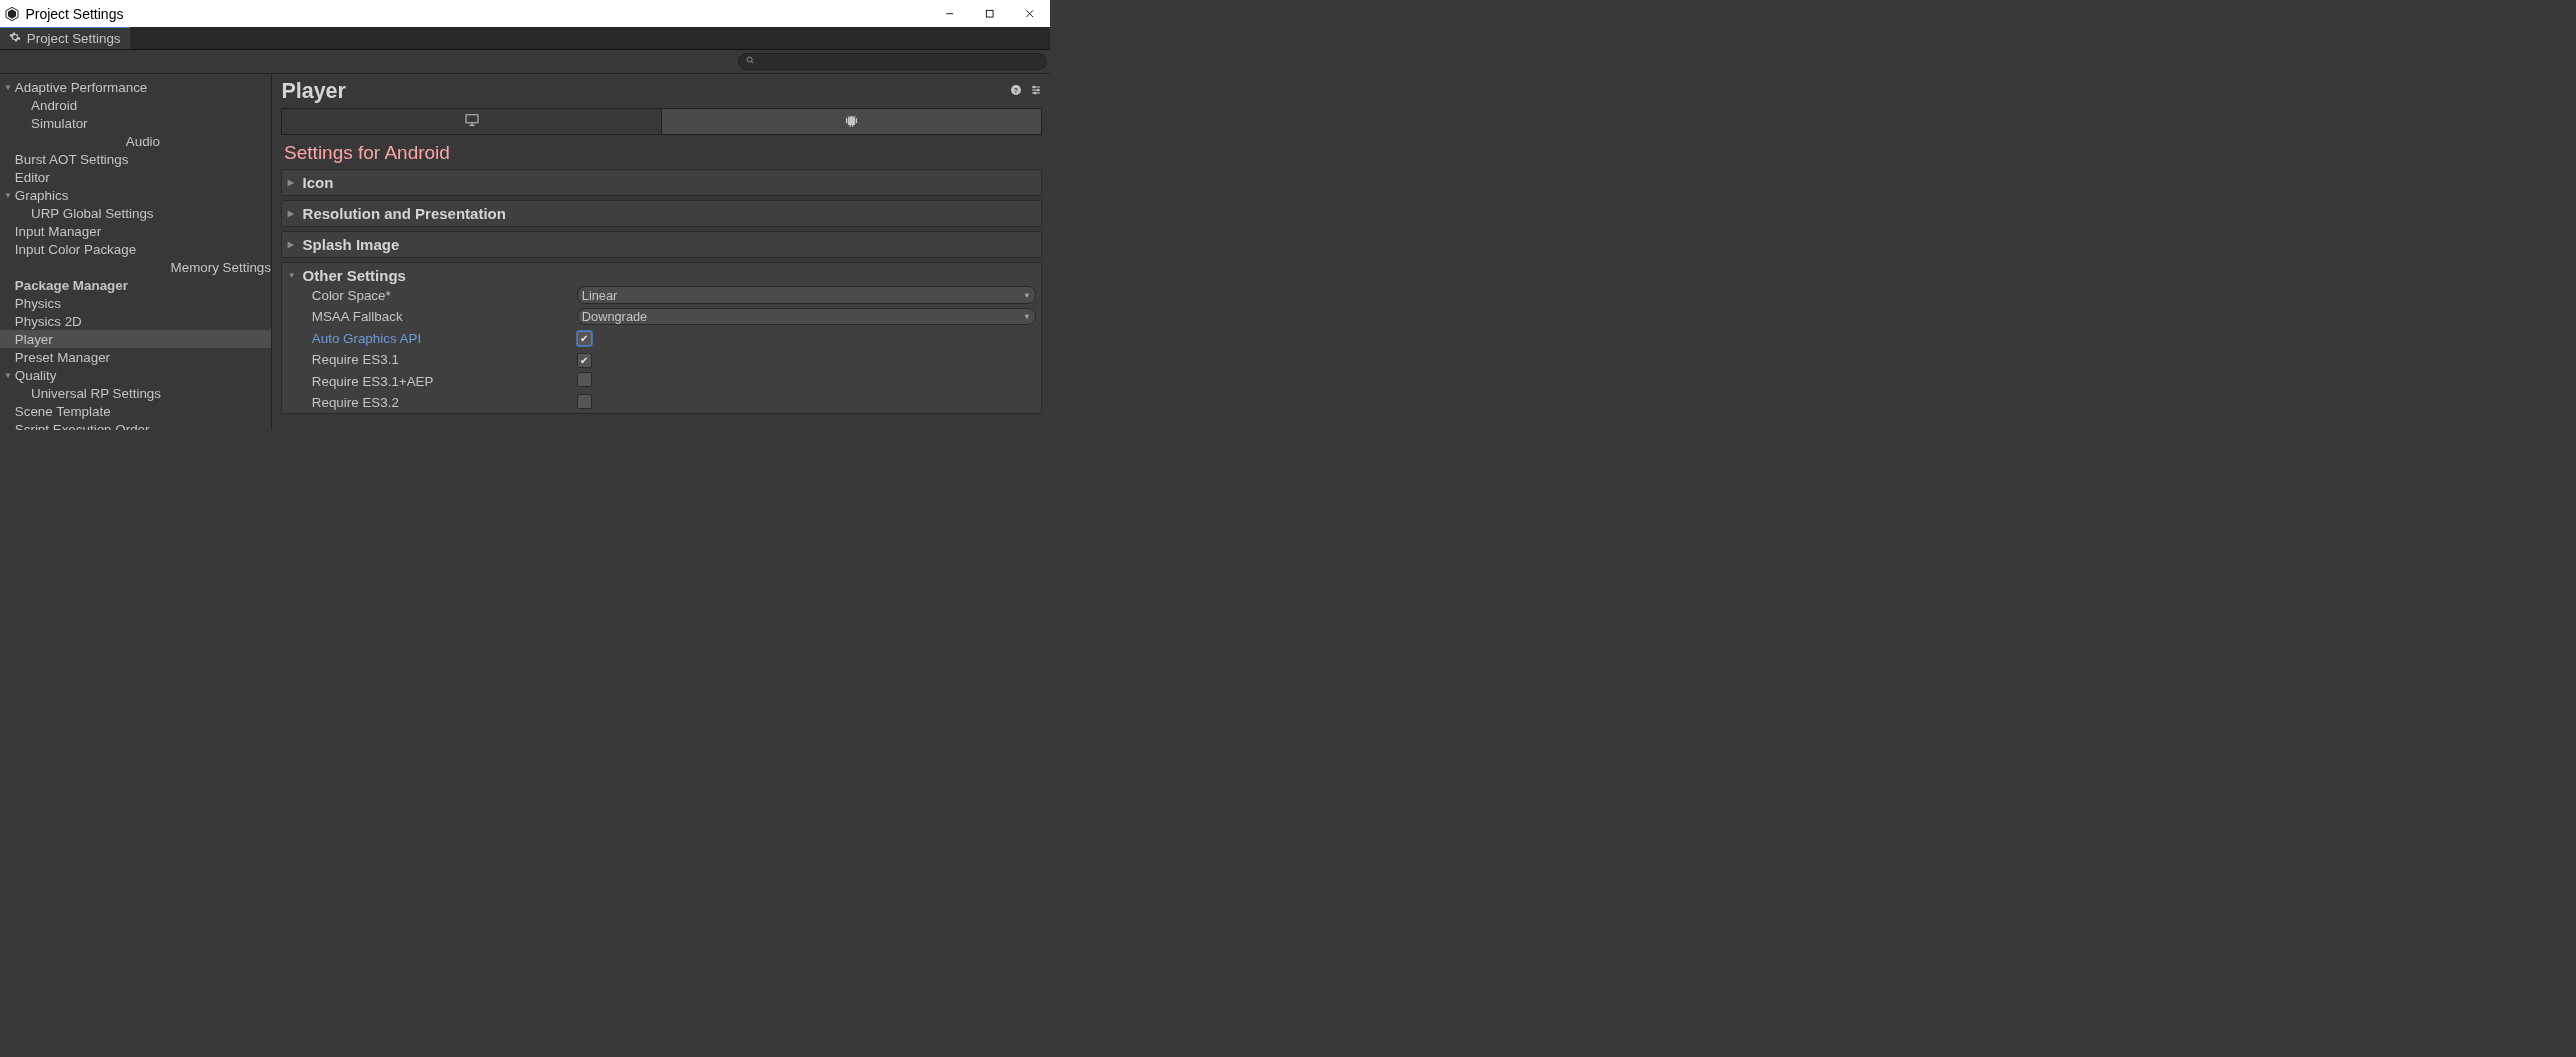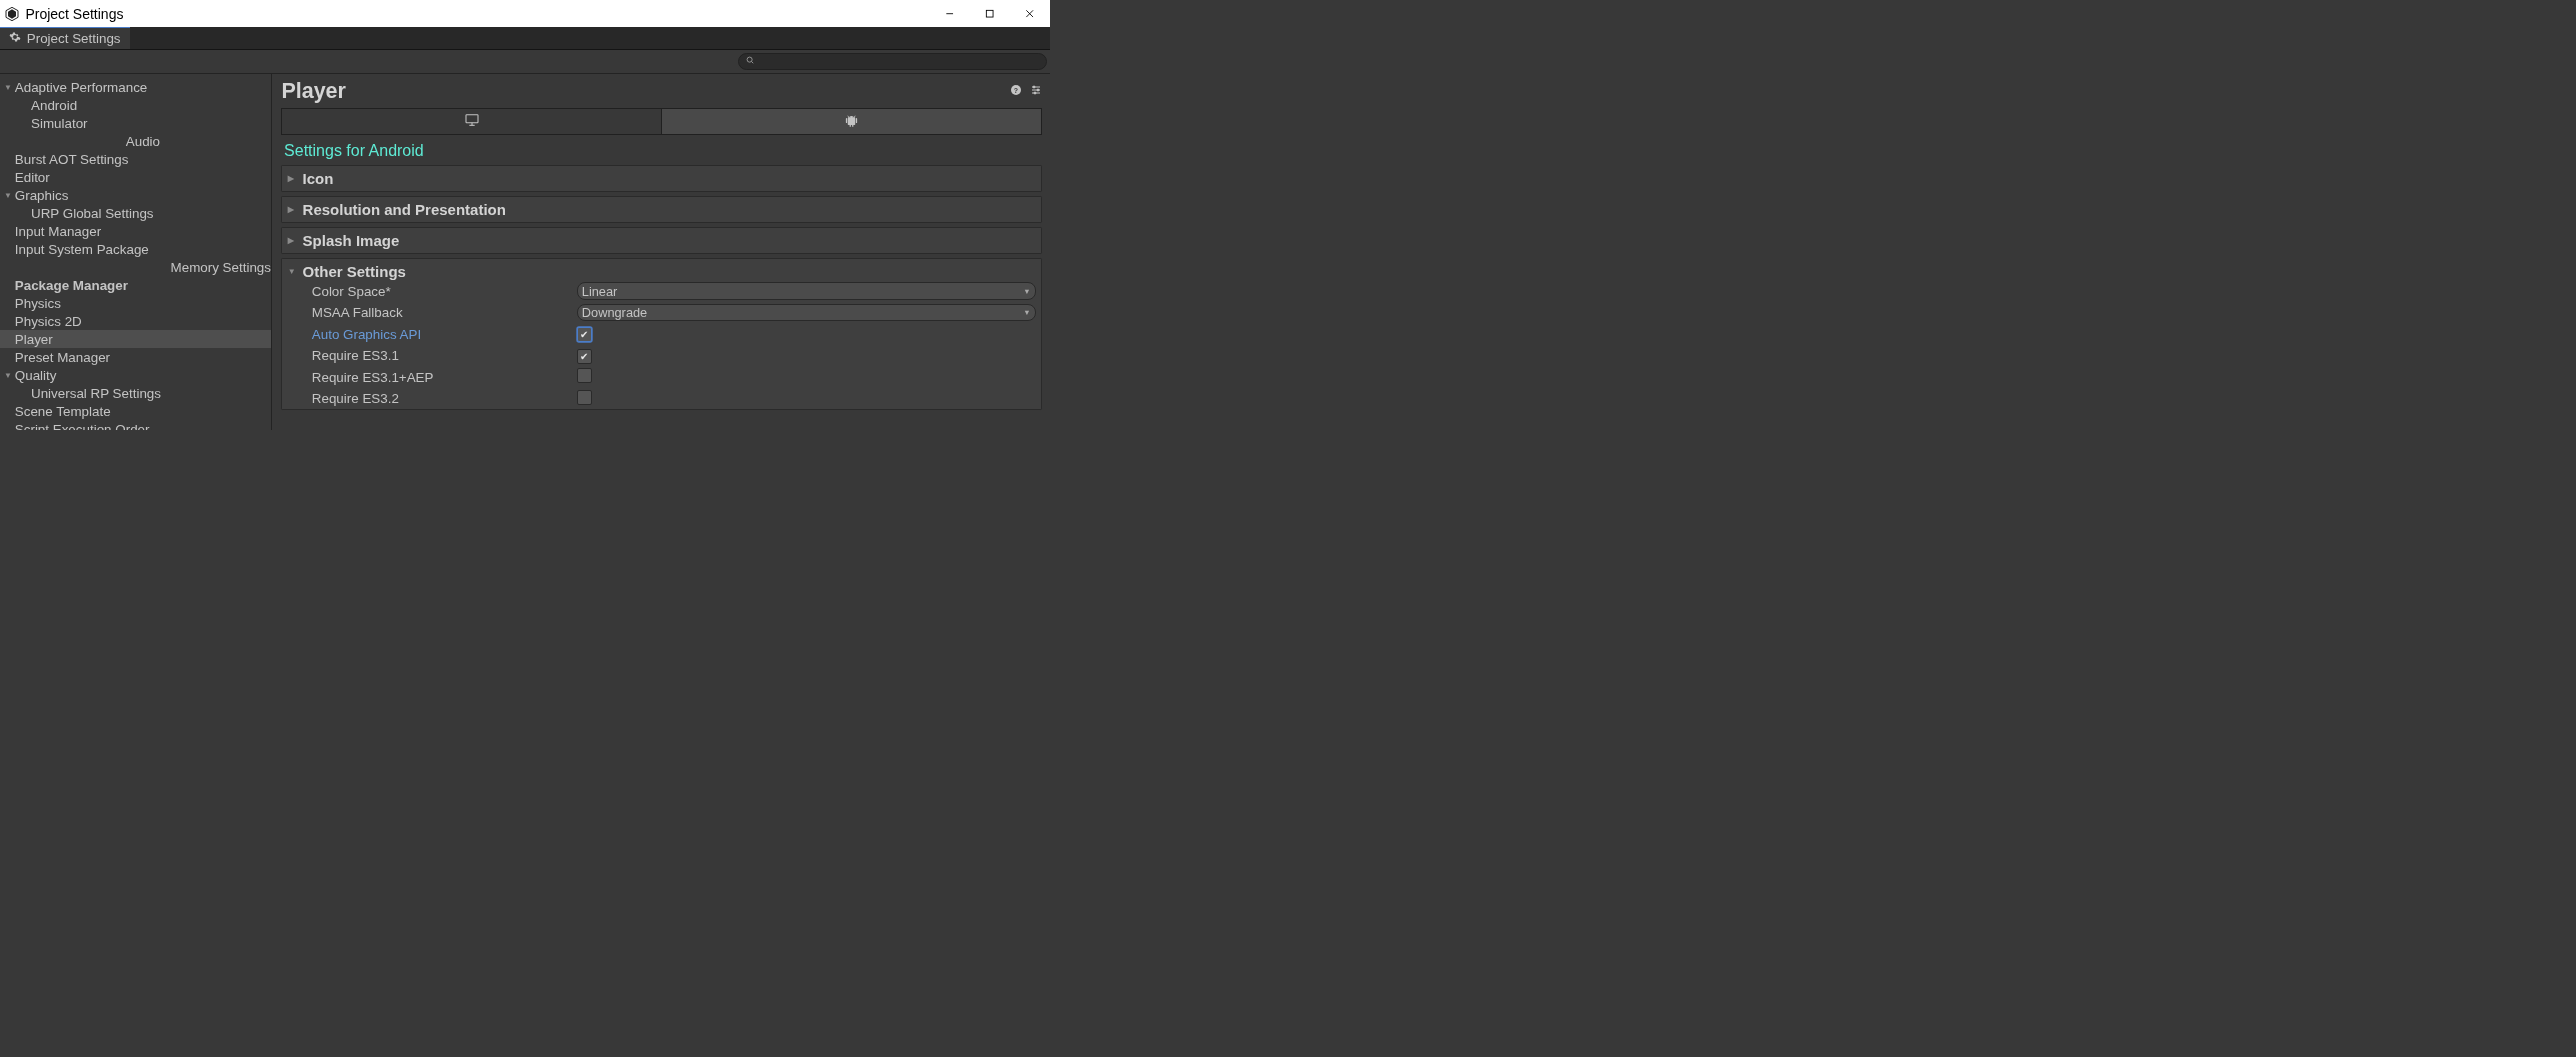--- a/index.html
+++ b/index.html
@@ -122,21 +122,21 @@
     flex:1;
     display:flex; align-items:center; justify-content:center;
     border-right: 0.7px solid #202020;
     color:#c4c4c4;
     font-size:13.4px;
   }
   .ptab:last-child { border-right:none; }
   .ptab.active { background:#494949; }
 
   .subheading {
-    font-size:16px; color:#5eead4;
+    font-size:19px; color:#fca5a5;
     margin: 6.7px 0 5.4px 2.7px;
   }
 
   
   .foldout {
     background: #3f3f3f;
     border: 0.7px solid #2a2a2a;
     border-radius: 1.3px;
     margin-bottom: 4px;
     padding: 4px 5.4px;
@@ -276,21 +276,21 @@
       </div>
       <div class="tree-row" style="padding-left: 31px;">
         <span>URP Global Settings</span>
       </div>
       <div class="tree-row" style="padding-left: 4px;">
         <span class="tree-arrow"></span>
         <span>Input Manager</span>
       </div>
       <div class="tree-row" style="padding-left: 4px;">
         <span class="tree-arrow"></span>
-        <span>Input System Package</span>
+        <span>Input Color Package</span>
       </div>
       <div class="tree-row" style="padding-left: 4px; justify-content: flex-end;">
         <span class="tree-arrow"></span>
         <span>Memory Settings</span>
       </div>
       <div class="tree-row" style="padding-left: 4px; font-weight: bold;">
         <span class="tree-arrow"></span>
         <span>Package Manager</span>
       </div>
       <div class="tree-row" style="padding-left: 4px;">

